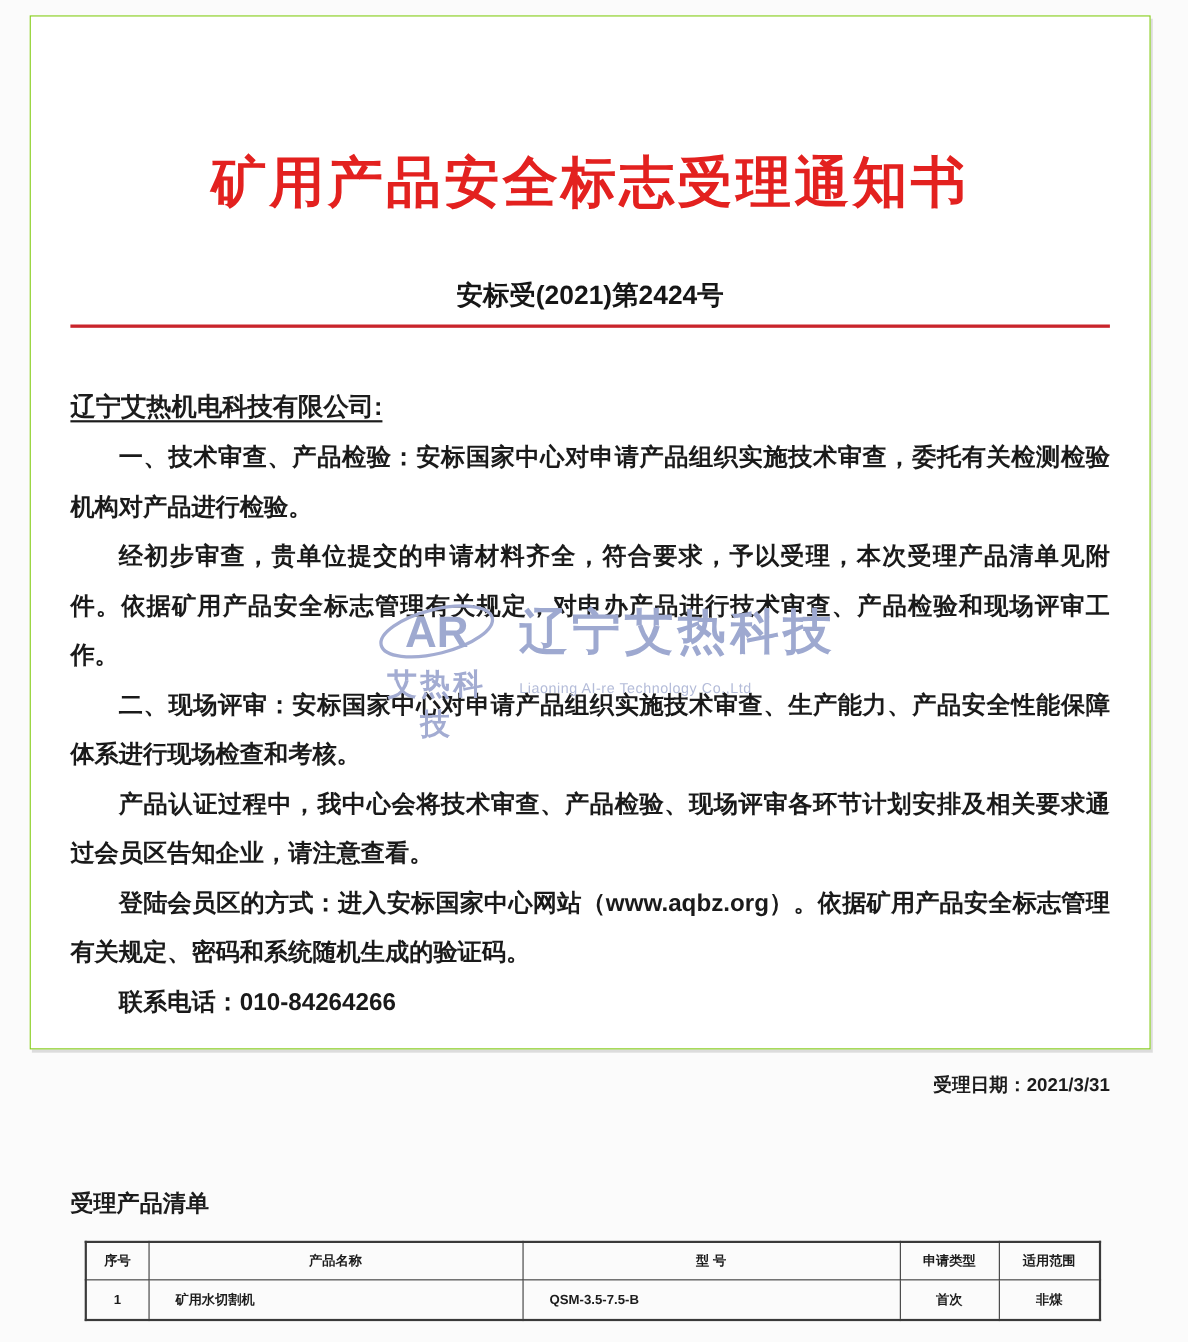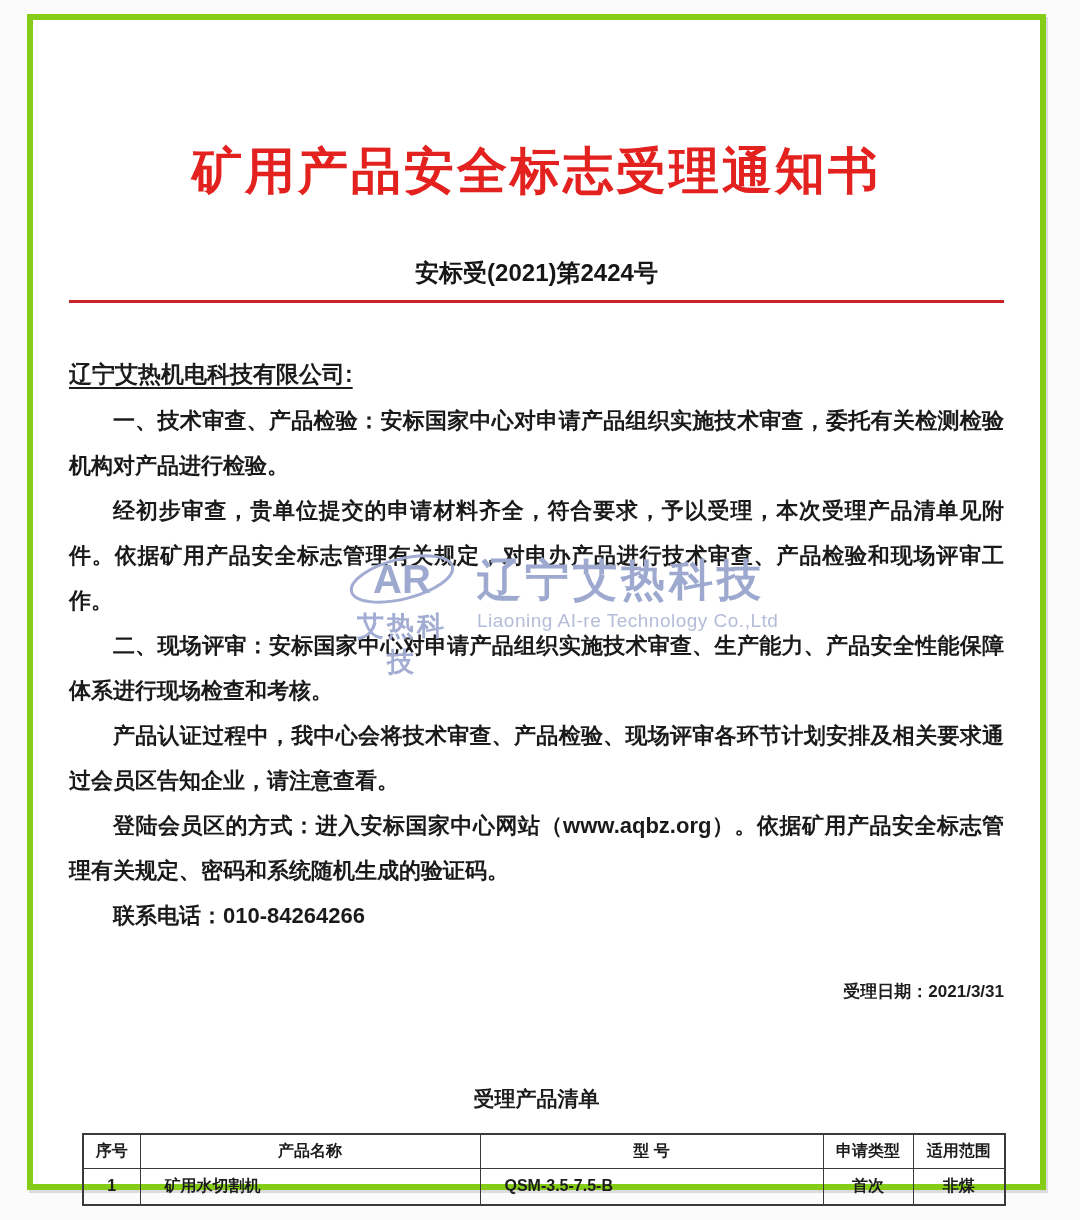--- a/index.html
+++ b/index.html
@@ -6,23 +6,23 @@
   html, body {
     width: 1080px; height: 1220px;
     background: #fbfbfb;
     font-family: "Liberation Sans", "DejaVu Sans", sans-serif;
     position: relative;
     overflow: hidden;
   }
   .page-frame {
     position: absolute;
     left: 27px; top: 14px;
-    width: 1019px; height: 1176px;
+    width: 1019px; height: 940px;
     background: #ffffff;
-    border: 6px solid #84cc16;
+    border: 1px solid #84cc16;
     box-shadow: 2px 3px 0 rgba(0,0,0,0.12);
   }
   .content {
     position: relative;
     width: 100%; height: 100%;
     padding: 0 36px;
     color: #1c1c1c;
   }
   .doc-title {
     padding-top: 118px;
@@ -61,34 +61,33 @@
     color: #1a1a1a;
   }
   .accept-date {
     margin-top: 42px;
     text-align: right;
     font-size: 17px;
     font-weight: 600;
   }
   .list-title {
     margin-top: 82px;
-    text-align: center;
     font-size: 21px;
     font-weight: 600;
   }
   table.product-table {
     margin: 20px 9px 0 13px;
     width: 922px;
     border-collapse: collapse;
     border: 2px solid #3a3a3a;
     table-layout: fixed;
   }
   .product-table th, .product-table td {
     border: 1px solid #3a3a3a;
-    font-size: 16px;
+    font-size: 12px;
     height: 34px;
     vertical-align: middle;
   }
   .product-table th { font-weight: bold; text-align: center; }
   .product-table td { font-weight: 600; height: 37px; }
   .col-seq   { width: 57px; }
   .col-name  { width: 340px; }
   .col-model { width: 343px; }
   .col-type  { width: 90px; }
   .col-scope { width: 92px; }
@@ -114,24 +113,24 @@
   }
   .wm-text-block { padding-top: 6px; }
   .wm-cn {
     font-size: 44px;
     font-weight: bold;
     letter-spacing: 4px;
     color: #9ea9d0;
     line-height: 1.0;
   }
   .wm-en {
-    font-size: 19px;
+    font-size: 13px;
     color: #b4bcd9;
     letter-spacing: 0.5px;
-    margin-top: 8px;
+    margin-top: 21px;
   }
 </style>
 </head>
 <body>
 
 <div class="page-frame">
   <div class="content">
 
     <div class="doc-title">矿用产品安全标志受理通知书</div>
 

